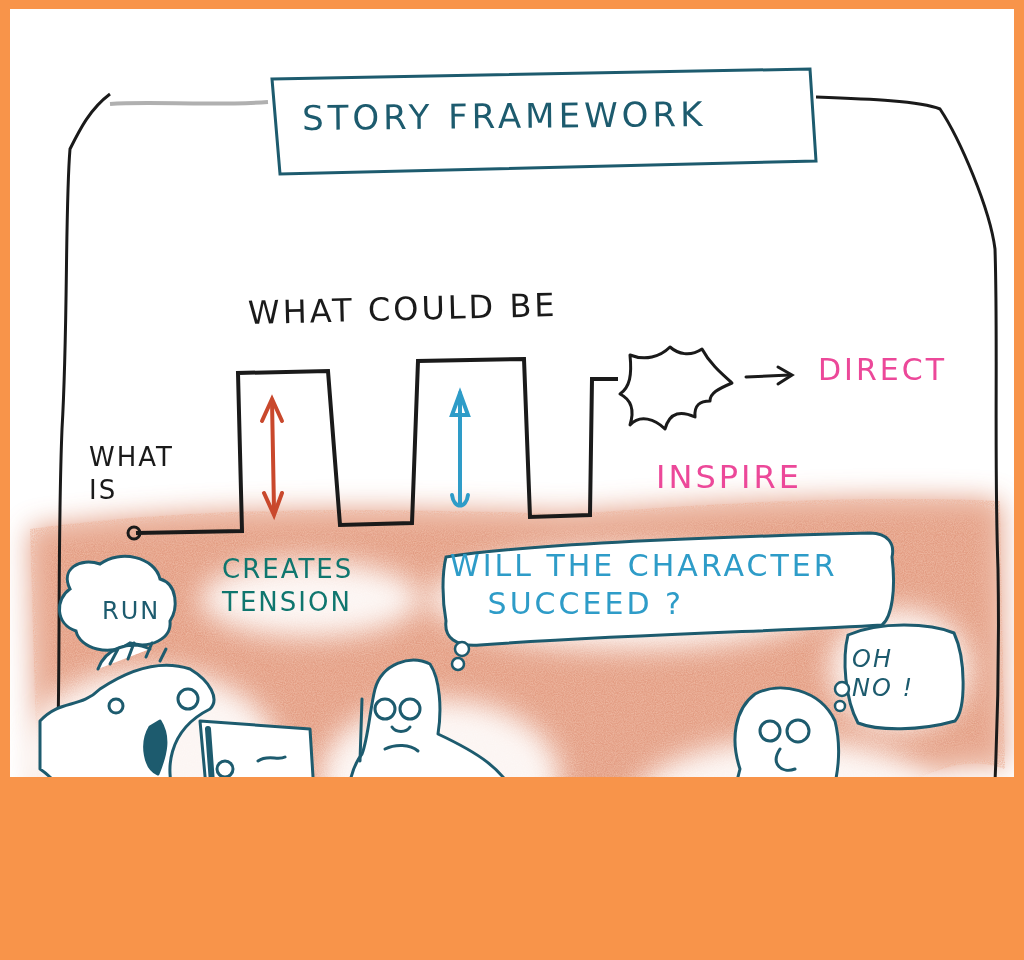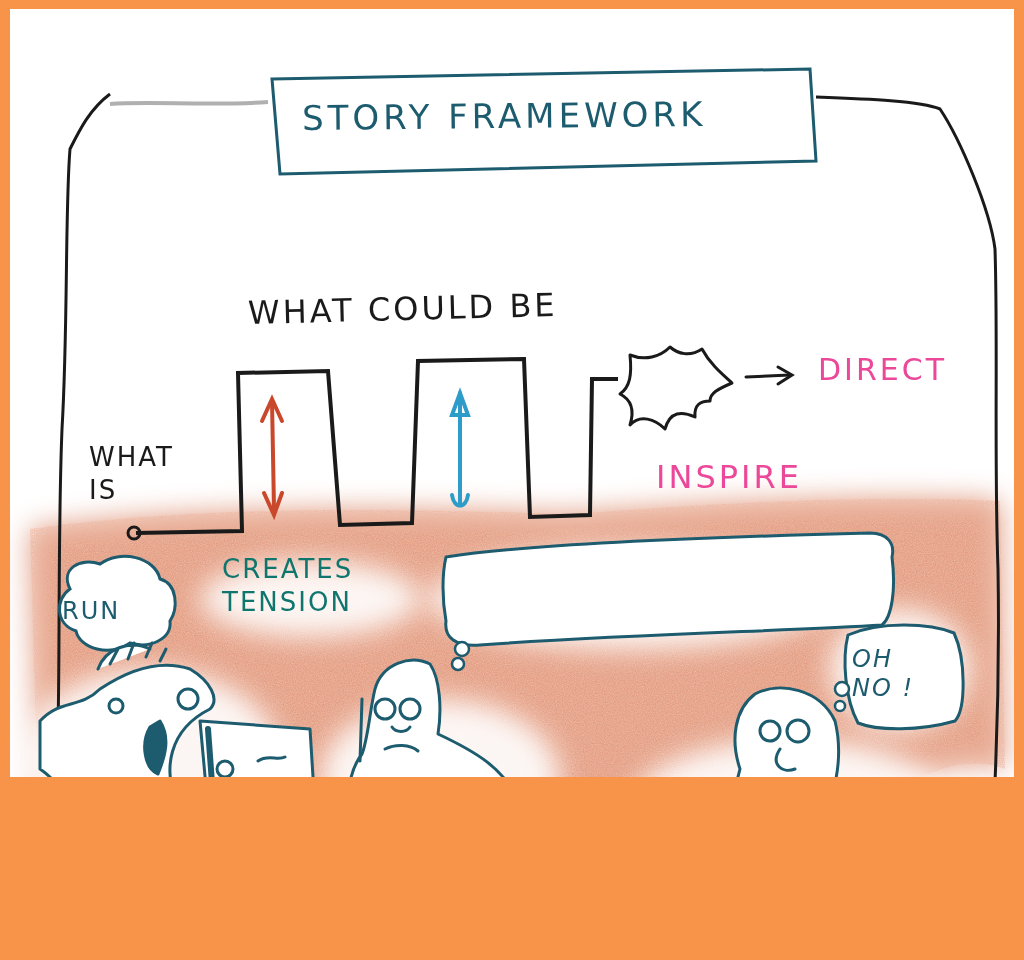--- a/index.html
+++ b/index.html
@@ -22,21 +22,21 @@
     white-space: nowrap;
     line-height: 1;
   }
   .title { left: 292px; top: 90px; font-size: 34px; color: #1d5b6e; letter-spacing: 4px; transform: rotate(-0.6deg); }
   .could-be { left: 238px; top: 284px; font-size: 32px; color: #1a1a1a; letter-spacing: 3px; transform: rotate(-1.5deg); }
   .what-is { left: 72px; top: 432px; font-size: 26px; color: #1a1a1a; line-height: 1.25; white-space: pre; margin-left: 7px; }
   .direct { left: 808px; top: 346px; font-size: 30px; color: #ec4899; letter-spacing: 3px; }
   .inspire { left: 646px; top: 452px; font-size: 32px; color: #ec4899; letter-spacing: 3px; }
   .tension { left: 196px; top: 544px; font-size: 26px; color: #0f766e; line-height: 1.25; white-space: pre; letter-spacing: 2px; margin-left: 16px; }
   .question { left: 440px; top: 538px; font-size: 30px; color: #2e9cc8; line-height: 1.25; white-space: pre; letter-spacing: 3px; }
-  .run { left: 52px; top: 590px; font-size: 24px; color: #1d5b6e; }
+  .run { left: 52px; top: 590px; font-size: 24px; color: #1d5b6e; padding-left: 40px; }
   .ohno { left: 842px; top: 636px; font-size: 24px; color: #1d5b6e; line-height: 1.2; white-space: pre; font-style: italic; }
   .signature { left: 906px; top: 806px; font-size: 26px; color: #333; font-style: italic; transform: rotate(-8deg); }
 </style>
 </head>
 <body>
 
 <div class="canvas">
   <svg class="art" width="1004" height="940" viewBox="0 0 1004 940">
     <defs>
       <filter id="grain" x="0" y="0" width="100%" height="100%">
@@ -144,17 +144,19 @@
   </svg>
 
   <div class="hand title">STORY FRAMEWORK</div>
   <div class="hand could-be">WHAT COULD BE</div>
   <div class="hand what-is">WHAT
 IS</div>
   <div class="hand direct">DIRECT</div>
   <div class="hand inspire">INSPIRE</div>
   <div class="hand tension">CREATES
 TENSION</div>
+  <div class="hand question">WILL THE CHARACTER
+   SUCCEED ?</div>
   <div class="hand run">RUN</div>
   <div class="hand ohno">OH
 NO !</div>
   <div class="hand signature">AB</div>
 </div>
 
 </body></html>

